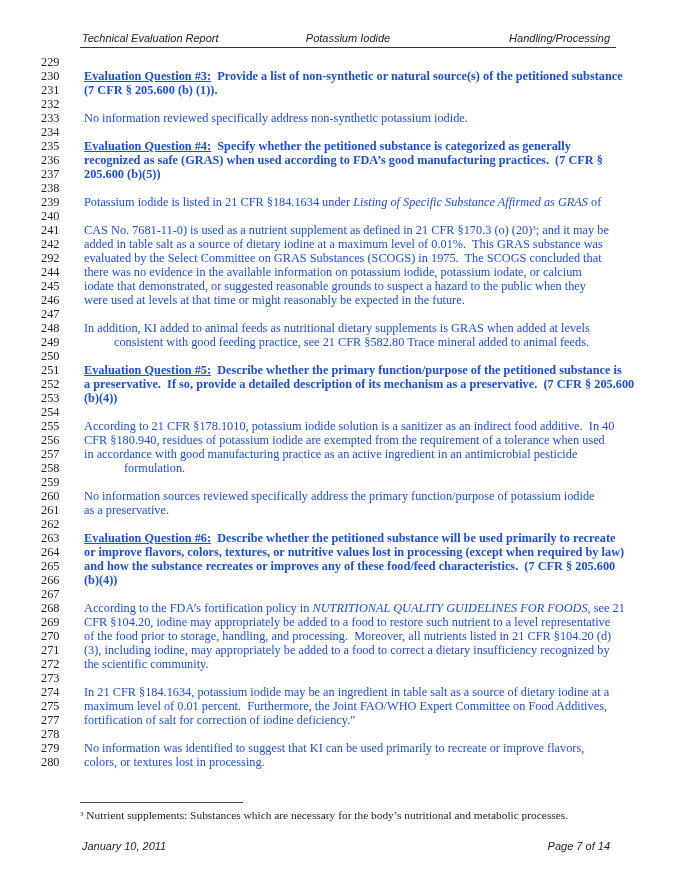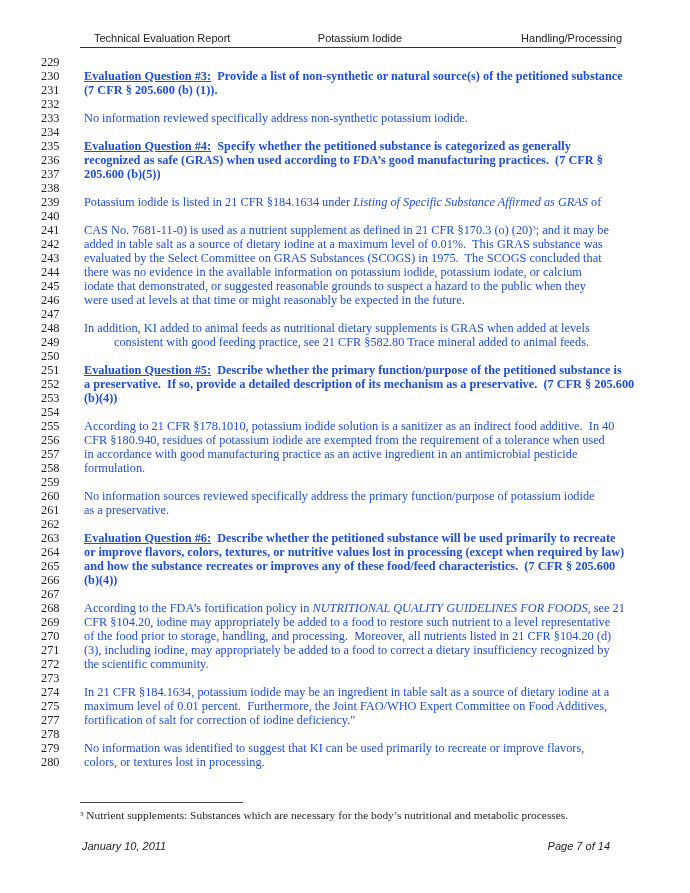--- a/index.html
+++ b/index.html
@@ -1,18 +1,18 @@
 <!DOCTYPE html>
 <html><head>
 <meta charset="utf-8">
 <style>
   html, body { margin: 0; padding: 0; background: #ffffff; }
   body { width: 690px; height: 893px; position: relative; overflow: hidden; color: #1a1a1a; }
-  .hdr { position: absolute; top: 31px; left: 92px; width: 536px; height: 17px;
-         font-family: "Liberation Sans", sans-serif; font-size: 11px; color: #222; }
+  .hdr { position: absolute; top: 31px; left: 80px; width: 536px; height: 17px;
+         font-family: "Liberation Sans", sans-serif; font-style: italic; font-size: 11px; color: #222; }
   .hdr span { position: absolute; top: 1px; white-space: nowrap; }
   .hdr .l { left: 2px; }
   .hdr .c { left: 0; right: 0; text-align: center; }
   .hdr .r { right: 6px; }
   .hdr-rule { position: absolute; top: 47px; left: 80px; width: 536px; height: 1px; background: #333; }
   .lines { position: absolute; top: 55px; left: 0; width: 690px; }
   .ln { position: relative; height: 14px; line-height: 14px; font-family: "Liberation Serif", serif; font-size: 12.3px; white-space: nowrap; }
   .num { position: absolute; left: 41px; width: 24px; text-align: left; color: #222; }
   .txt { position: absolute; left: 84px; color: #1d4ed8; }
   .b { font-weight: bold; }
@@ -86,21 +86,21 @@
     </div>
     <div class="ln">
       <span class="num">241</span>
       <span class="txt"><span style="white-space: pre;">CAS No. 7681-11-0) is used as a nutrient supplement as defined in 21 CFR §170.3 (o) (20)</span><sup style="white-space: pre;">3</sup><span style="white-space: pre;">; and it may be</span></span>
     </div>
     <div class="ln">
       <span class="num">242</span>
       <span class="txt"><span style="white-space: pre;">added in table salt as a source of dietary iodine at a maximum level of 0.01%.  This GRAS substance was</span></span>
     </div>
     <div class="ln">
-      <span class="num">243</span>
+      <span class="num">292</span>
       <span class="txt"><span style="white-space: pre;">evaluated by the Select Committee on GRAS Substances (SCOGS) in 1975.  The SCOGS concluded that</span></span>
     </div>
     <div class="ln">
       <span class="num">244</span>
       <span class="txt"><span style="white-space: pre;">there was no evidence in the available information on potassium iodide, potassium iodate, or calcium</span></span>
     </div>
     <div class="ln">
       <span class="num">245</span>
       <span class="txt"><span style="white-space: pre;">iodate that demonstrated, or suggested reasonable grounds to suspect a hazard to the public when they</span></span>
     </div>
@@ -147,21 +147,21 @@
     <div class="ln">
       <span class="num">256</span>
       <span class="txt"><span style="white-space: pre;">CFR §180.940, residues of potassium iodide are exempted from the requirement of a tolerance when used</span></span>
     </div>
     <div class="ln">
       <span class="num">257</span>
       <span class="txt"><span style="white-space: pre;">in accordance with good manufacturing practice as an active ingredient in an antimicrobial pesticide</span></span>
     </div>
     <div class="ln">
       <span class="num">258</span>
-      <span class="txt"><span style="white-space: pre;">formulation.</span></span>
+      <span class="txt"><span style="white-space: pre; margin-left: 40px;">formulation.</span></span>
     </div>
     <div class="ln">
       <span class="num">259</span>
       <span class="txt"></span>
     </div>
     <div class="ln">
       <span class="num">260</span>
       <span class="txt"><span style="white-space: pre;">No information sources reviewed specifically address the primary function/purpose of potassium iodide</span></span>
     </div>
     <div class="ln">

